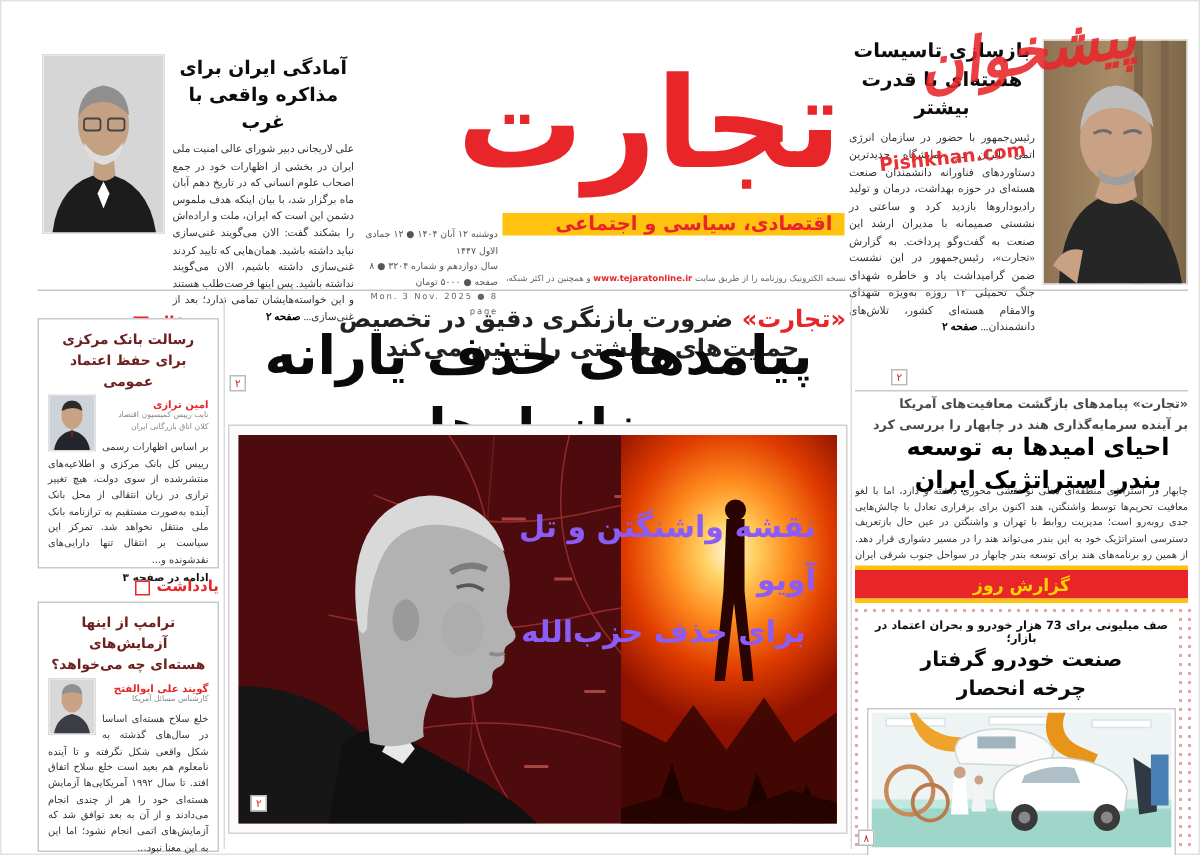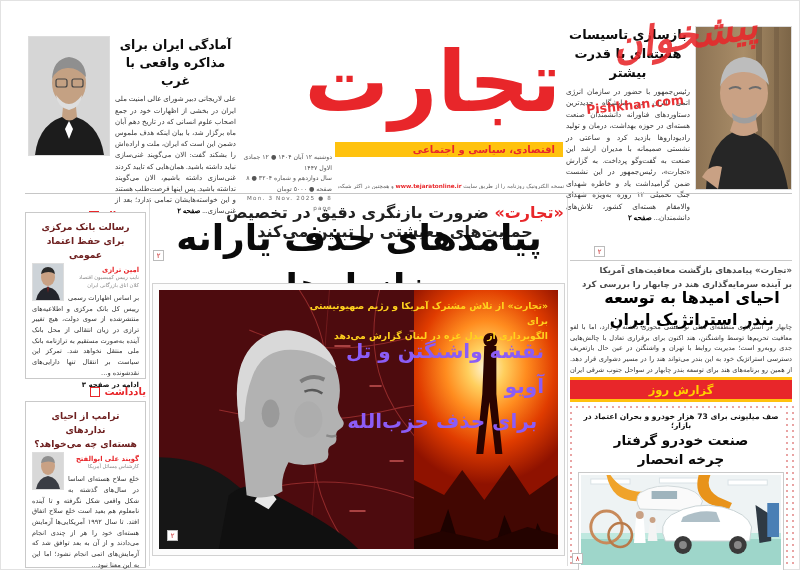--- a/index.html
+++ b/index.html
@@ -5,21 +5,21 @@
   html,body{margin:0;padding:0;background:#ededed;}
   .page{position:relative;width:800px;height:570px;background:#fff;overflow:hidden;
         font-family:"DejaVu Sans",sans-serif;direction:rtl;
         box-shadow:inset 0 0 0 1px #e2e2e2;}
   .abs{position:absolute;}
   
   .logo-text{position:absolute;right:4px;top:2px;font-size:84px;font-weight:bold;
              color:#e8262a;line-height:1.35;letter-spacing:0;}
   .yellow-stripe{position:absolute;left:95px;top:118px;width:228px;height:15px;
              background:#ffc20e;display:flex;align-items:center;padding:0 8px;box-sizing:border-box;}
-  .yellow-stripe span{font-size:10px;font-weight:bold;color:#e8262a;}
+  .yellow-stripe span{font-size:13px;font-weight:bold;color:#e8262a;}
   .date-lines{position:absolute;left:2px;top:128px;width:90px;text-align:right;
              font-size:6.2px;color:#555;line-height:1.7;}
   .date-lines .en{direction:ltr;letter-spacing:1.2px;font-size:5.6px;color:#666;}
   .web-line{position:absolute;left:98px;top:159px;width:226px;font-size:5.7px;color:#666;
              text-align:center;white-space:nowrap;overflow:hidden;}
   .web-line b{color:#e8262a;}
   .wm-fa{position:absolute;left:612px;top:12px;font-size:40px;font-weight:bold;color:#e8262a;
          opacity:.88;transform:rotate(-9deg);font-style:italic;z-index:30;}
   .wm-en{position:absolute;left:586px;top:97px;font-size:12.5px;font-weight:bold;color:#e8262a;
          direction:ltr;transform:rotate(-6deg);z-index:30;opacity:.95;}
@@ -197,21 +197,21 @@
     <div class="side-body">بر اساس اظهارات رسمی رییس کل بانک مرکزی و اطلاعیه‌های منتشرشده از سوی دولت، هیچ تغییر ترازی در زیان انتقالی از محل بانک آینده به‌صورت مستقیم به ترازنامه بانک ملی منتقل نخواهد شد. تمرکز این سیاست بر انتقال تنها دارایی‌های نقدشونده و...</div>
     <div class="side-more">ادامه در صفحه ۳</div>
   </div>
 
   <div class="side-header" style="top:386px;">
     <span>یادداشت</span>
     <span class="sq"></span>
   </div>
   <div class="side-box" style="top:401px;height:167px;">
     <div class="side-title">
-      <span>ترامپ از احیای ندارد‌های</span><br>
+      <span>ترامپ از اینها آزمایش‌های</span><br>
       <span>هسته‌ای چه می‌خواهد؟</span>
     </div>
     <svg class="author-photo" width="30" height="36" viewBox="0 0 30 36">
       <rect width="30" height="36" fill="#d8d8d8"></rect>
       <path d="M3,36 Q5,25 15,23 Q25,25 27,36 Z" fill="#3a3d44"></path>
       <ellipse cx="15" cy="13" rx="7" ry="9" fill="#c9a184"></ellipse>
       <path d="M8,10 Q9,3 15,3 Q21,3 22,10 Q16,7 8,10 Z" fill="#8f8f8f"></path>
     </svg>
     <div class="author-name">گویند علی ابوالفتح</div>
     <div class="author-role">کارشناس مسائل آمریکا</div>
@@ -265,24 +265,20 @@
         <path d="M96,212 l10,-18 12,16 -8,10 z" fill="#e8e8e8"></path>
         <path d="M88,206 Q84,166 80,130 Q76,92 94,64 Q114,40 142,46 Q170,54 178,80 Q184,98 180,114 Q178,122 184,130 Q188,136 181,140 Q177,142 178,148 Q179,154 173,156 Q169,158 170,164 Q171,172 160,174 Q142,178 130,173 Q122,188 124,202 Q108,212 88,206 Z" fill="#b2b2b2"></path>
         <path d="M80,128 Q72,74 98,52 Q120,34 146,44 Q172,54 178,78 Q158,60 132,60 Q104,60 94,86 Q86,106 86,130 Q82,136 80,128 Z" fill="#d9d9d9"></path>
         <ellipse cx="112" cy="124" rx="9" ry="14" fill="#9a9a9a"></ellipse>
         <path d="M142,92 q12,-8 24,-2" stroke="#7c7c7c" stroke-width="4" fill="none"></path>
         <path d="M146,102 q10,-4 18,2" stroke="#585858" stroke-width="2.5" fill="none"></path>
         <path d="M168,146 q6,2 10,0" stroke="#8a8a8a" stroke-width="2.5" fill="none"></path>
         <ellipse cx="150" cy="130" rx="14" ry="18" fill="#a6a6a6" opacity=".45"></ellipse>
       </svg>
 
-      <div class="photo-kicker">
-        <span>«تجارت» از تلاش مشترک آمریکا و رژیم صهیونیستی برای</span><br>
-        <span>الگوبرداری از مدل غزه در لبنان گزارش می‌دهد</span>
-      </div>
       <div class="photo-headline">
         <span>نقشه واشنگتن و تل آویو</span>
         <span class="l2">برای حذف حزب‌الله</span>
       </div>
       <div class="badge pbadge">۲</div>
     </div>
   </div>
 
   <div class="badge abs" style="left:594px;top:246px;">۲</div>
   <div class="r-div"></div>

